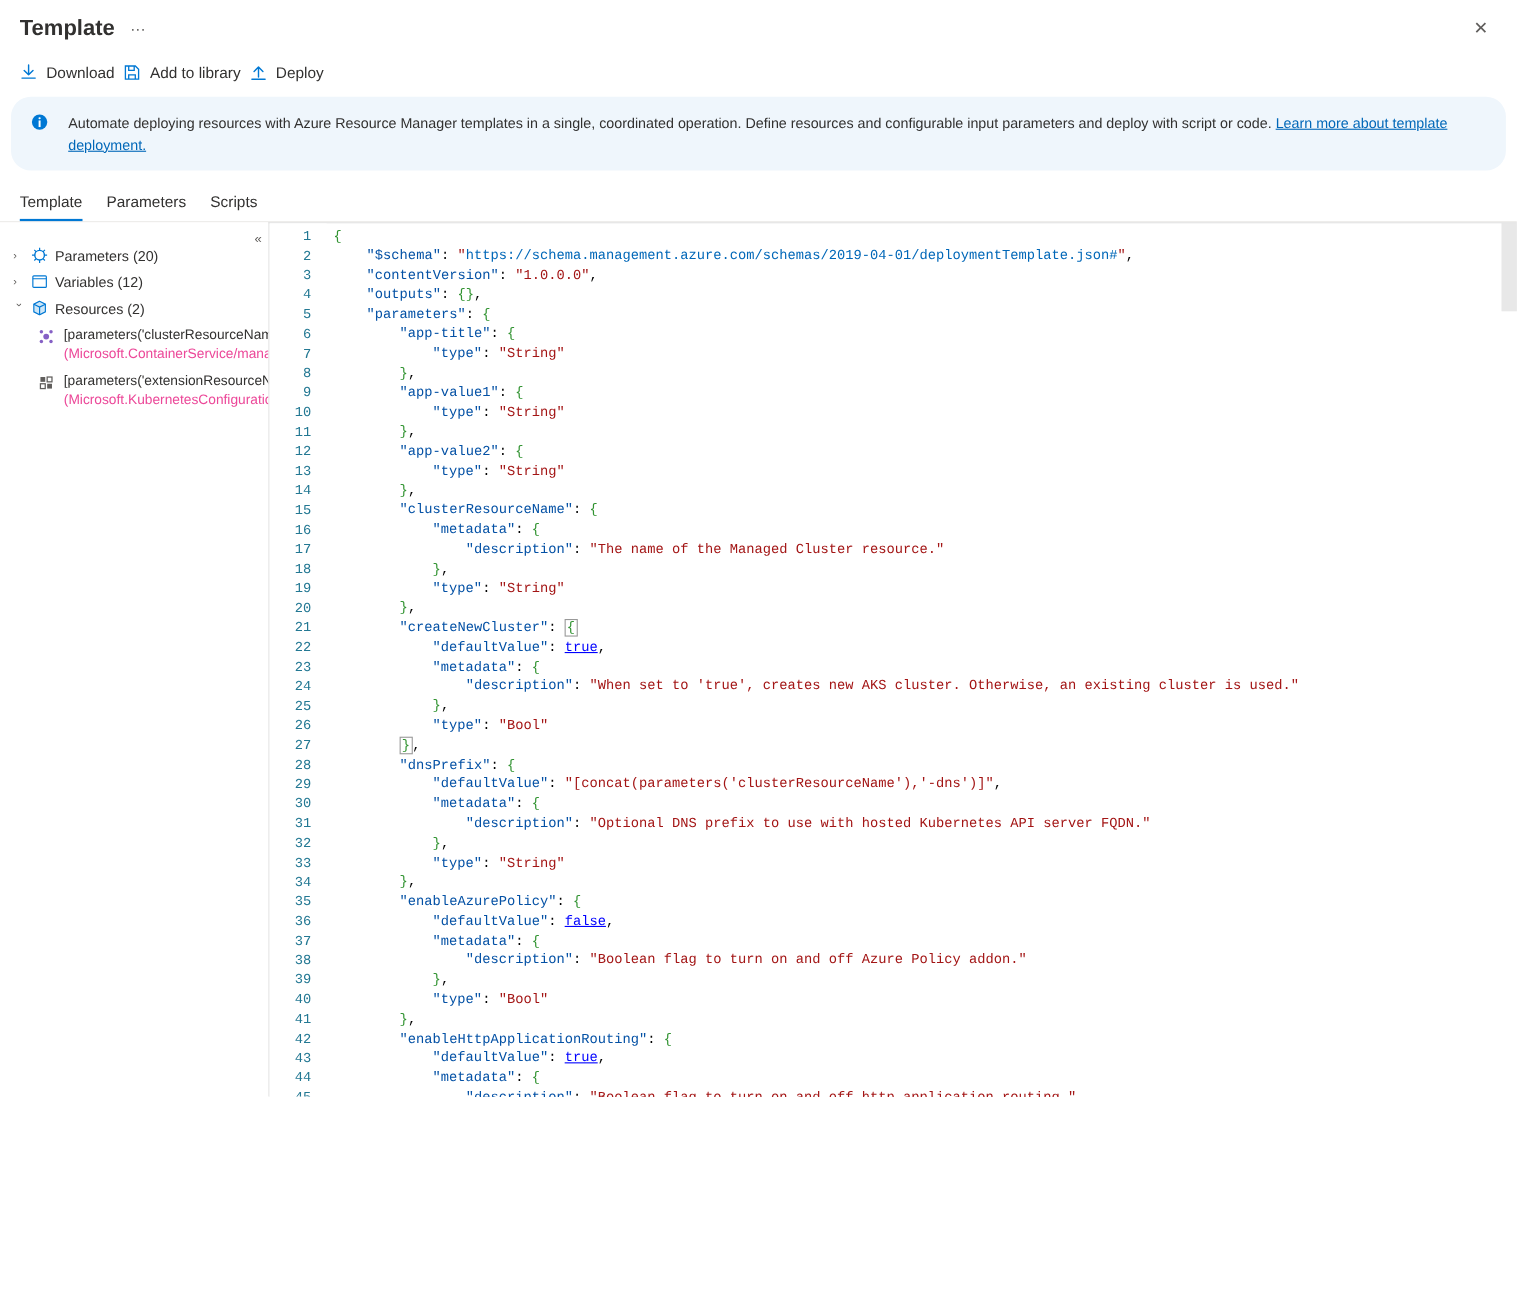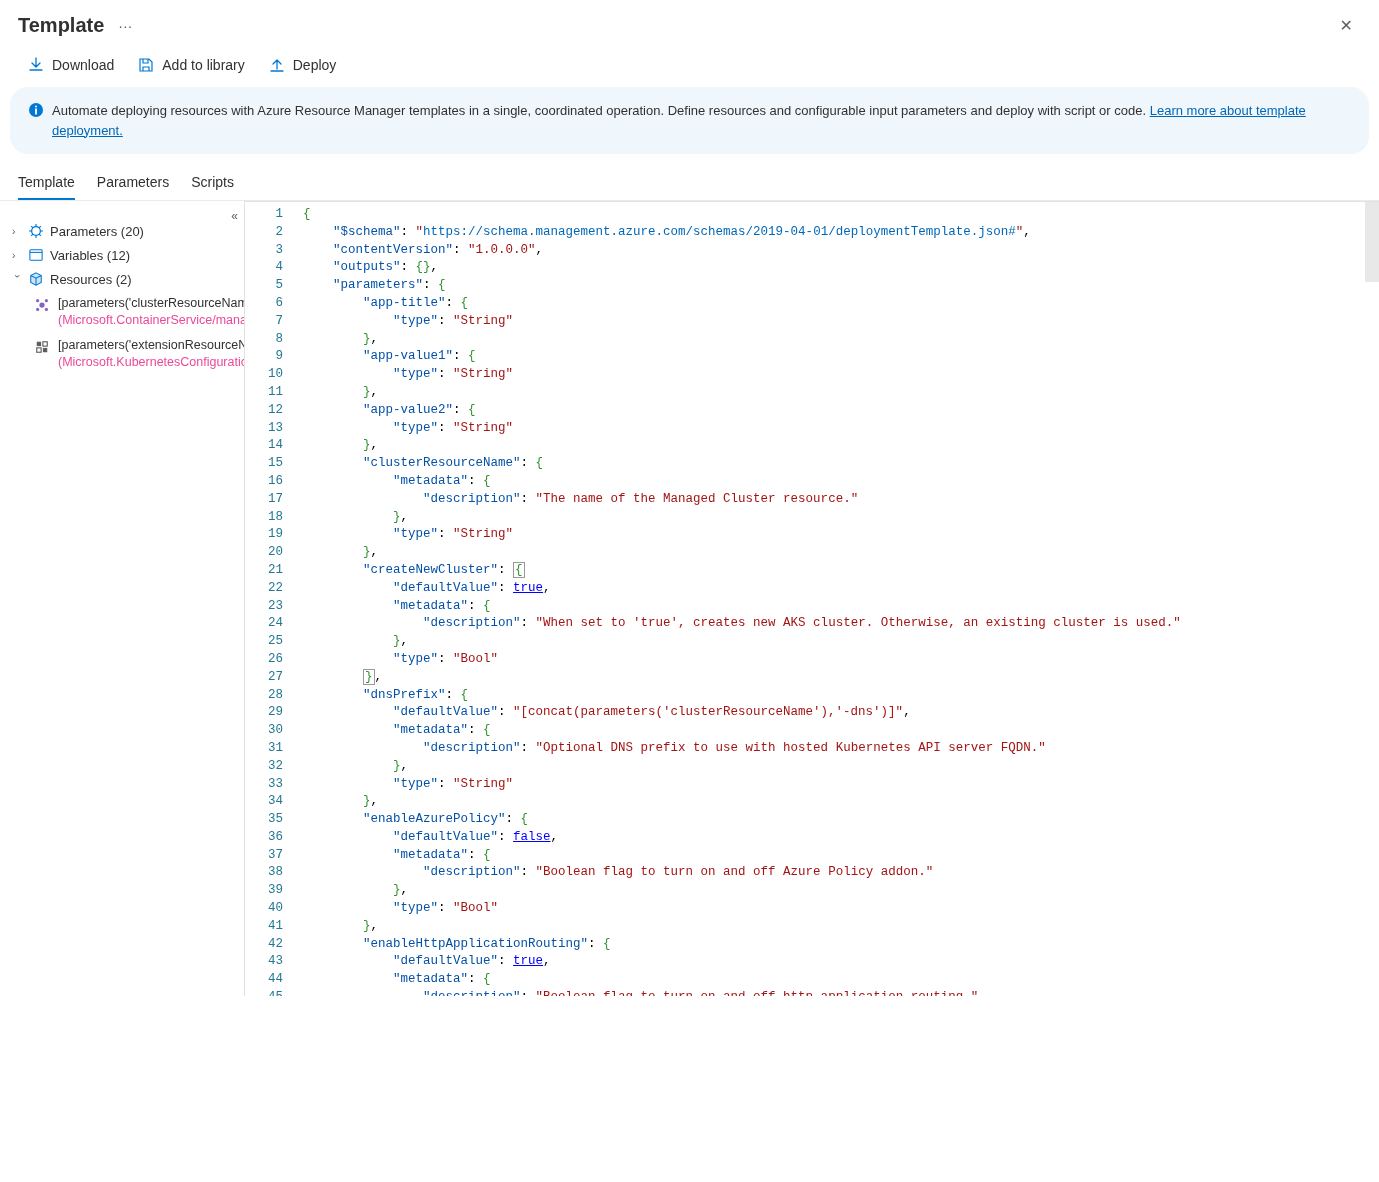--- a/index.html
+++ b/index.html
@@ -3,25 +3,25 @@
 <meta charset="utf-8">
 <style>
 * { box-sizing: border-box; margin: 0; padding: 0; }
 body { font-family: "Segoe UI", -apple-system, sans-serif; font-size: 13px; color: #323130; background: #fff; width: 1379px; }
 
 .header { display: flex; align-items: center; padding: 12px 18px 8px 18px; }
 .header h1 { font-size: 20px; font-weight: 600; margin-right: 14px; }
 .header .more { color: #605e5c; cursor: pointer; font-size: 14px; }
 .header .close { margin-left: auto; font-size: 16px; color: #605e5c; cursor: pointer; padding: 4px 8px; }
 
-.toolbar { display: flex; align-items: center; padding: 10px 18px 14px 28px; gap: 24px; }
+.toolbar { display: flex; align-items: center; padding: 10px 18px 14px 18px; gap: 8px; }
 .toolbar-item { display: flex; align-items: center; gap: 8px; color: #323130; cursor: pointer; font-size: 14px; }
 .toolbar-item .ico { width: 16px; height: 16px; display: flex; align-items: center; justify-content: center; }
 
-.info-bar { background: #eff6fc; border-left: 0; margin: 0 10px 10px 10px; padding: 14px 18px; display: flex; gap: 8px; font-size: 13px; line-height: 1.5; border-radius: 18px; }
+.info-bar { background: #eff6fc; border-left: 0; margin: 0 10px 10px 10px; padding: 14px 18px; display: flex; gap: 18px; font-size: 13px; line-height: 1.5; border-radius: 18px; }
 .info-bar .info-ico { flex-shrink: 0; width: 16px; height: 16px; color: #0078d4; margin-top: 1px; }
 .info-bar a { color: #0067b8; text-decoration: underline; }
 
 .tabs { display: flex; border-bottom: 1px solid #edebe9; padding: 0 18px; gap: 22px; }
 .tab { padding: 10px 0 8px 0; font-size: 14px; color: #323130; cursor: pointer; border-bottom: 2px solid transparent; }
 .tab.active { border-bottom-color: #0078d4; font-weight: 400; }
 
 .content { display: flex; height: 795px; }
 
 .sidebar { width: 244px; flex-shrink: 0; position: relative; padding-top: 18px; font-size: 13px; overflow: hidden; }

